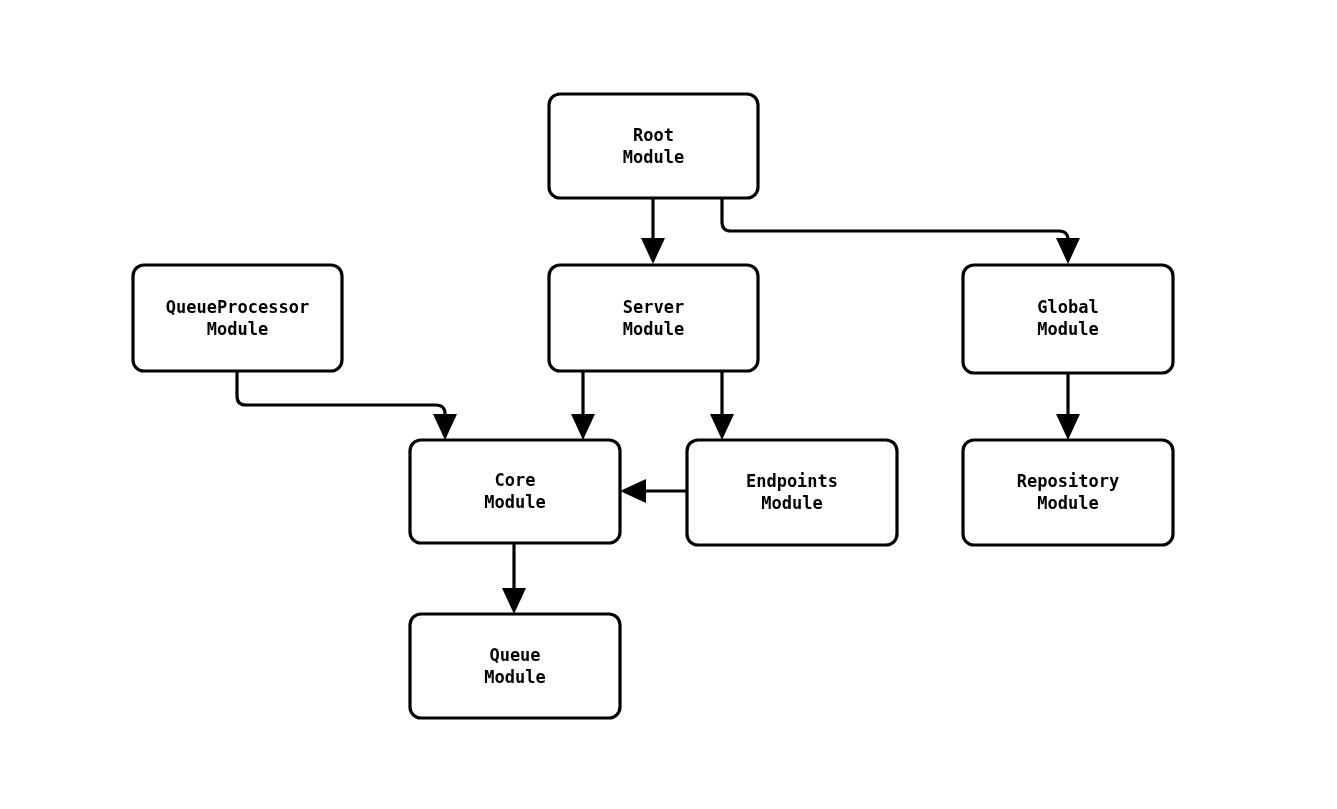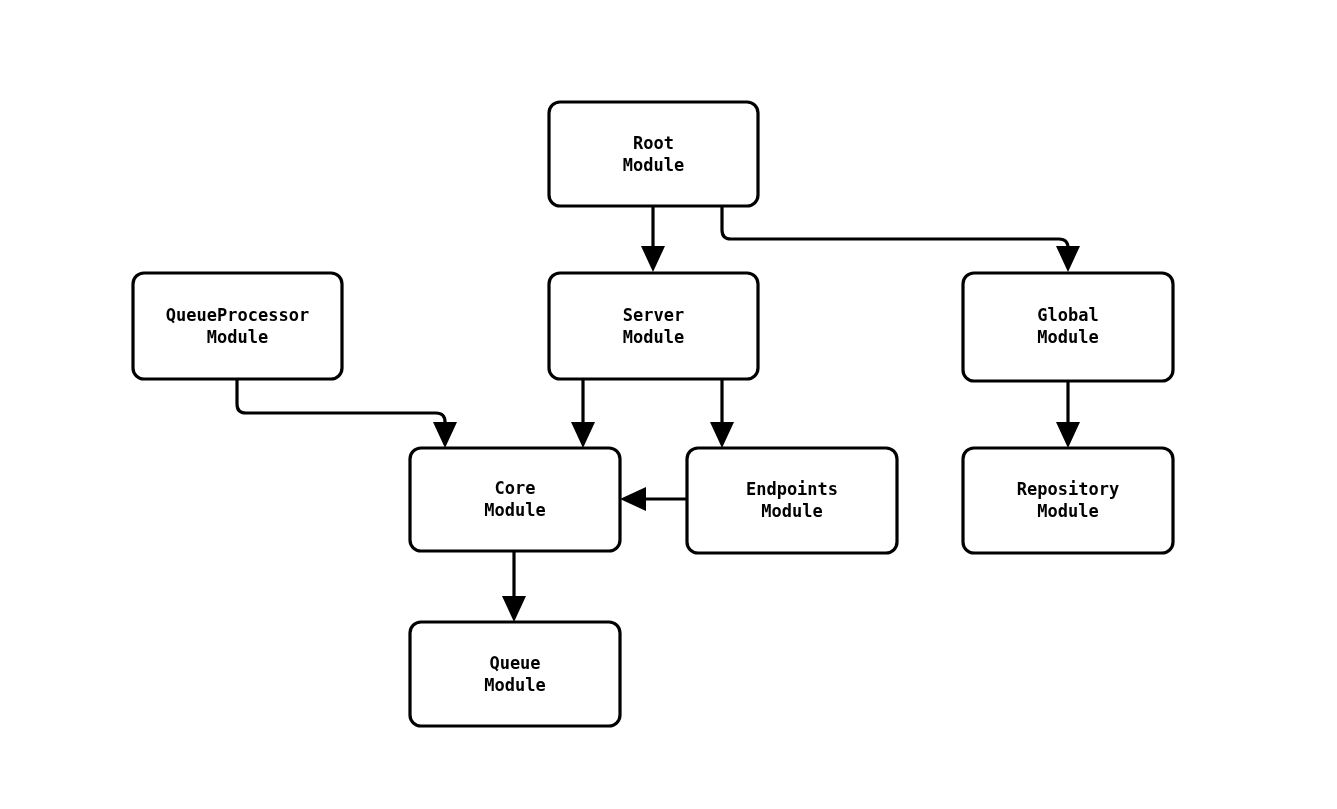--- a/index.html
+++ b/index.html
@@ -11,21 +11,20 @@
     width: 1337px;
     height: 809px;
     font-family: "DejaVu Sans Mono", monospace;
     overflow: hidden;
   }
   #diagram-root {
     position: relative;
     width: 1337px;
     height: 618px;
     background: #ffffff;
-    margin-top: 8px;
   }
   svg.canvas {
     position: absolute;
     top: 0;
     left: 0;
     width: 1337px;
     height: 809px;
     display: block;
   }
   .node-rect {

